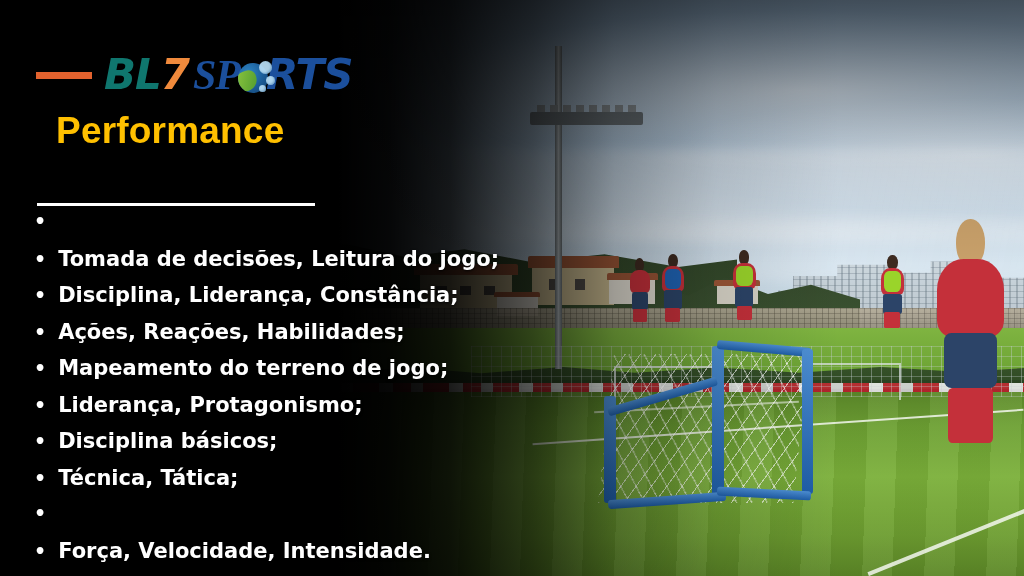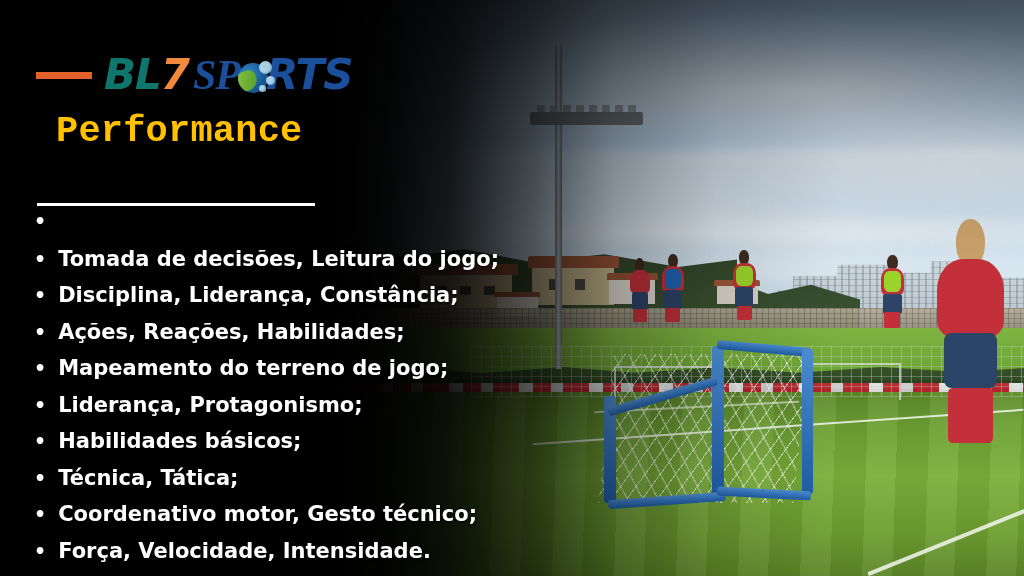--- a/index.html
+++ b/index.html
@@ -217,21 +217,21 @@
     box-shadow:inset -1px -1px 2px rgba(60,120,170,.5);
   }
   .globe .b1{ right:-4px;  top:-2px;  width:13px; height:13px; }
   .globe .b2{ right:-7px;  top:13px;  width:9px;  height:9px; }
   .globe .b3{ right:2px;   top:22px;  width:7px;  height:7px; }
 
   .title{
     position:absolute; left:56px; top:112px;
     color:#ffc000; font-size:37px; font-weight:bold;
     letter-spacing:.2px; line-height:1.05;
-    font-family:Liberation Mono, monospace;
+    font-family:Liberation Sans, sans-serif;
   }
   .subtitle{
     position:absolute; left:62px; top:156px;
     color:#ffc000; font-size:26px; font-weight:bold;
     letter-spacing:.2px; line-height:1.05;
     font-family:"DejaVu Sans", sans-serif;
   }
   .rule{
     position:absolute; left:37px; top:203px;
     width:278px; height:3px; background:#ffffff;
@@ -390,29 +390,28 @@
         <li>
           <span class="dot">•</span>
           <span>Mapeamento do terreno de jogo;</span>
         </li>
         <li>
           <span class="dot">•</span>
           <span>Liderança, Protagonismo;</span>
         </li>
         <li>
           <span class="dot">•</span>
-          <span>Habilidades básicos;</span>
+          <span>Disciplina básicos;</span>
         </li>
         <li>
           <span class="dot">•</span>
           <span>Técnica, Tática;</span>
         </li>
         <li>
           <span class="dot">•</span>
-          <span>Coordenativo motor, Gesto técnico;</span>
         </li>
         <li>
           <span class="dot">•</span>
           <span>Força, Velocidade, Intensidade.</span>
         </li>
       </ul>
 
   </div>
 </div>
 

